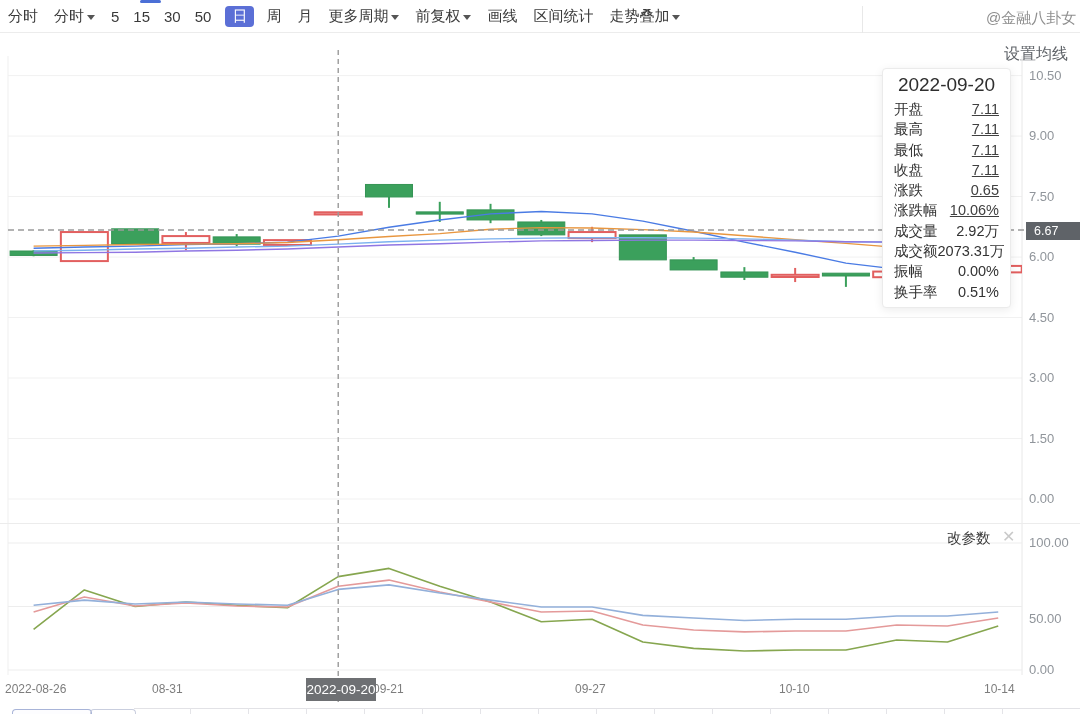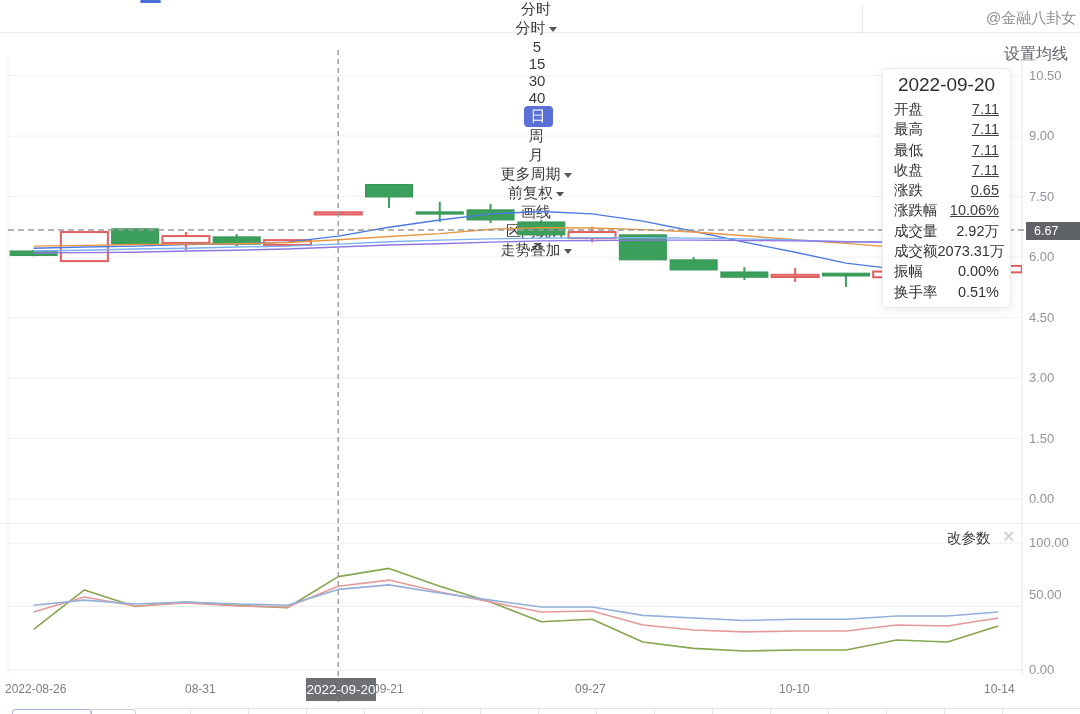--- a/index.html
+++ b/index.html
@@ -1,20 +1,20 @@
 <!DOCTYPE html>
 <html><head>
 <meta charset="utf-8">
 <style>
   html,body{margin:0;padding:0;background:#fff;}
   #app{position:relative;width:1080px;height:714px;background:#fff;overflow:hidden;
        font-family:"Liberation Sans","DejaVu Sans",sans-serif;color:#333;}
   
   #toolbar{position:absolute;left:0;top:0;width:100%;height:33px;border-bottom:1px solid #ececec;
-           display:flex;align-items:center;padding-left:8px;box-sizing:border-box;font-size:15px;color:#3a3a3a;flex-direction:column;}
+           display:flex;align-items:center;padding-left:8px;box-sizing:border-box;font-size:15px;color:#3a3a3a;}
   .tb-item{display:flex;align-items:center;margin-right:16px;white-space:nowrap;cursor:default;}
   .tb-item.num{margin-right:14px;}
   .tb-item.active{background:#5b6fd6;color:#fff;border-radius:4px;padding:1px 7px;margin-right:12px;}
   .caret{width:0;height:0;border-left:4px solid transparent;border-right:4px solid transparent;
          border-top:5px solid #555;margin-left:3px;margin-top:2px;}
   #tab-indicator{position:absolute;left:140px;top:0;width:21px;height:3px;background:#4b6fd6;border-radius:2px;}
   #toolbar-divider{position:absolute;left:862px;top:6px;width:1px;height:27px;background:#e8e8e8;}
   #watermark{position:absolute;left:986px;top:9px;font-size:15px;color:#8f8f8f;}
   
   #ma-row{position:absolute;left:13px;top:40px;display:flex;gap:13px;font-size:13px;align-items:center;}
@@ -60,21 +60,21 @@
 
   <div id="toolbar">
     <span class="tb-item">分时</span>
     <span class="tb-item">
         <span>分时</span>
         <span class="caret"></span>
       </span>
     <span class="tb-item num">5</span>
     <span class="tb-item num">15</span>
     <span class="tb-item num">30</span>
-    <span class="tb-item num">40</span>
+    <span class="tb-item num">50</span>
     <span class="tb-item active">日</span>
     <span class="tb-item">周</span>
     <span class="tb-item">月</span>
     <span class="tb-item">
         <span>更多周期</span>
         <span class="caret"></span>
       </span>
     <span class="tb-item">
         <span>前复权</span>
         <span class="caret"></span>
@@ -221,25 +221,25 @@
     <div class="tt-row">
         <span class="lbl">换手率</span>
         <span class="val">0.51%</span>
       </div>
   </div>
 
   <div id="rsi-divider"></div>
   <div id="rsi-edit">改参数</div>
   <div id="rsi-close">✕</div>
   <div class="axis-label" style="top:536px">100.00</div>
-  <div class="axis-label" style="top:588px">50.00</div>
+  <div class="axis-label" style="top:612px">50.00</div>
   <div class="axis-label" style="top:663px">0.00</div>
 
   <div class="x-label" style="left:5px">2022-08-26</div>
-  <div class="x-label" style="left:185px">08-31</div>
+  <div class="x-label" style="left:152px">08-31</div>
   <div id="x-badge">2022-09-20</div>
   <div class="x-label" style="left:373px">09-21</div>
   <div class="x-label" style="left:575px">09-27</div>
   <div class="x-label" style="left:779px">10-10</div>
   <div class="x-label" style="left:984px">10-14</div>
 
   <div id="bottom-strip">
     <div id="bstrip-box1"></div>
     <div id="bstrip-box2"></div>
     <div id="bstrip-line"></div>

